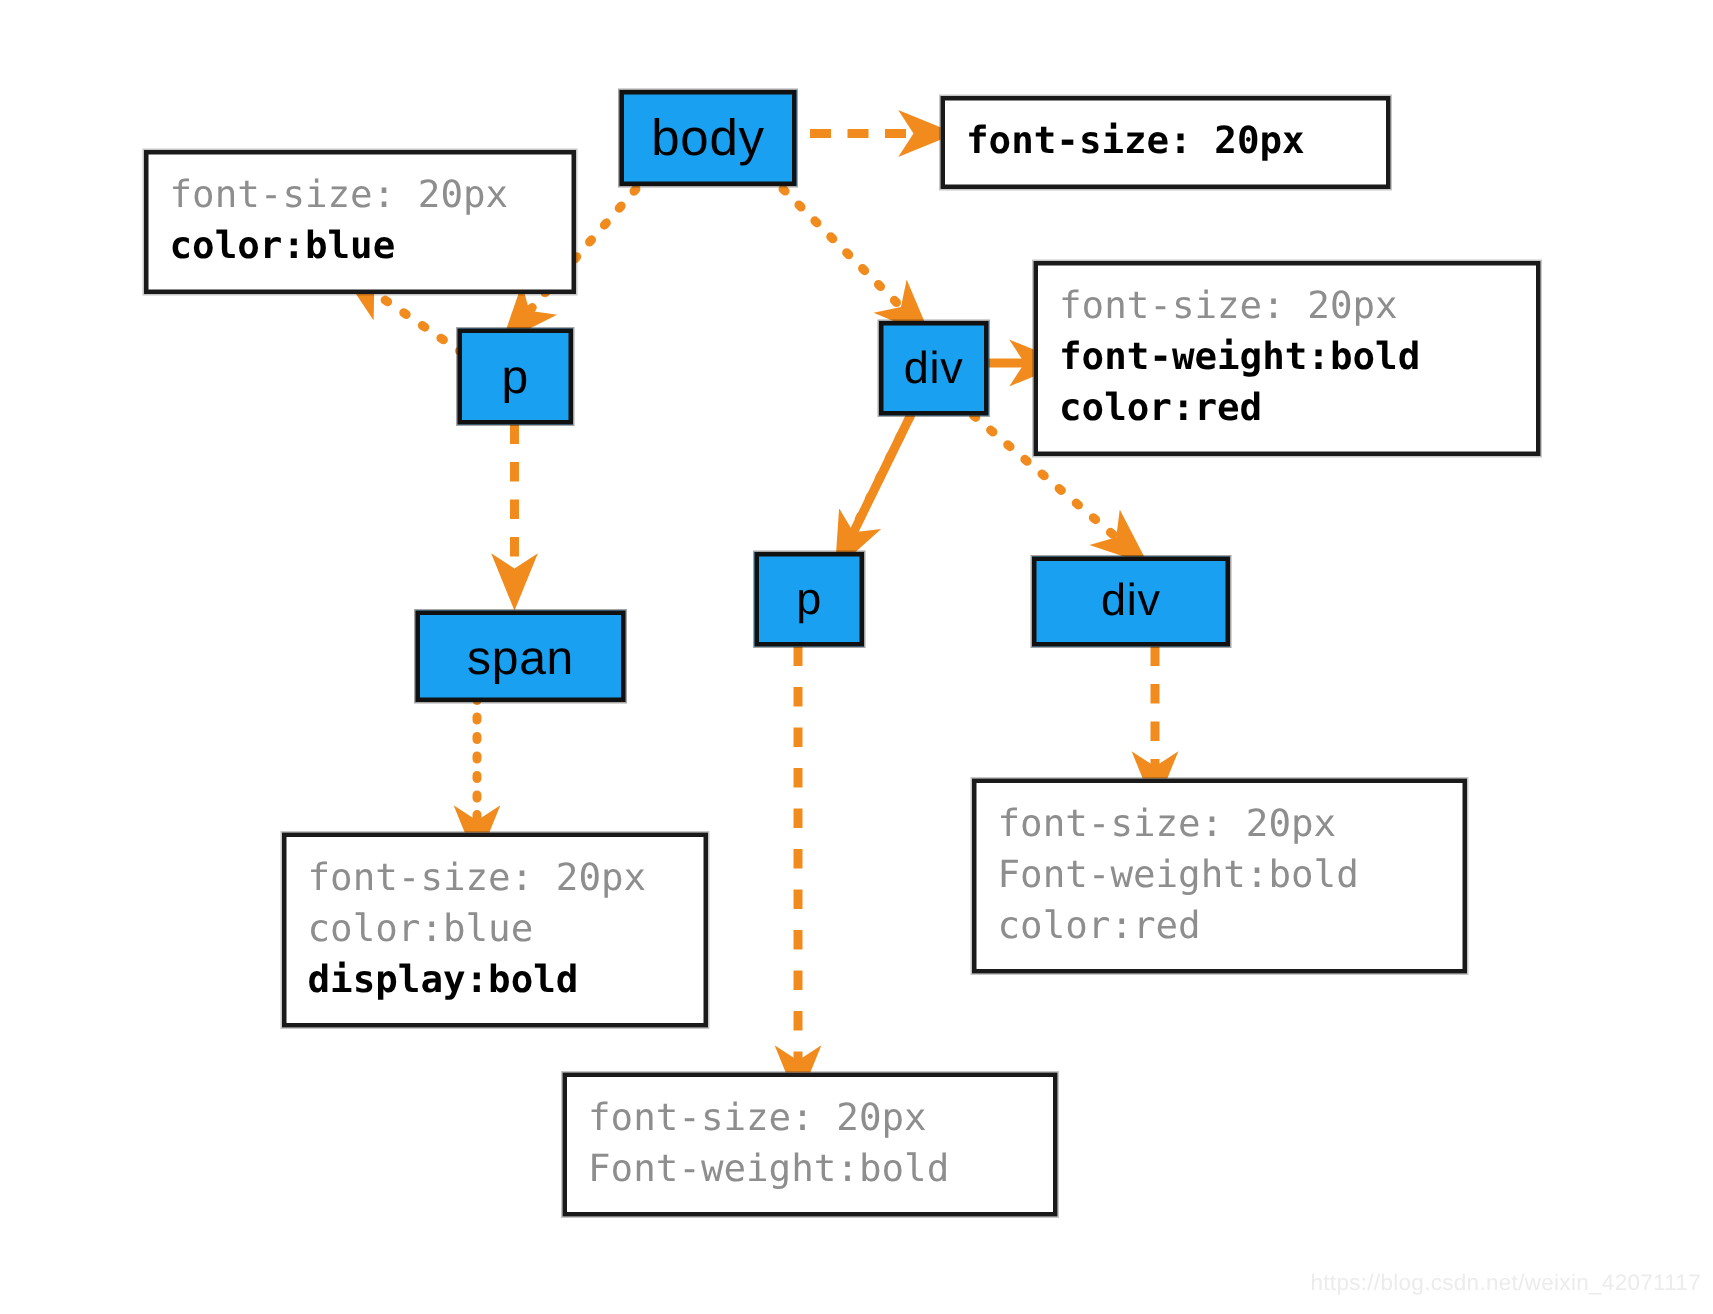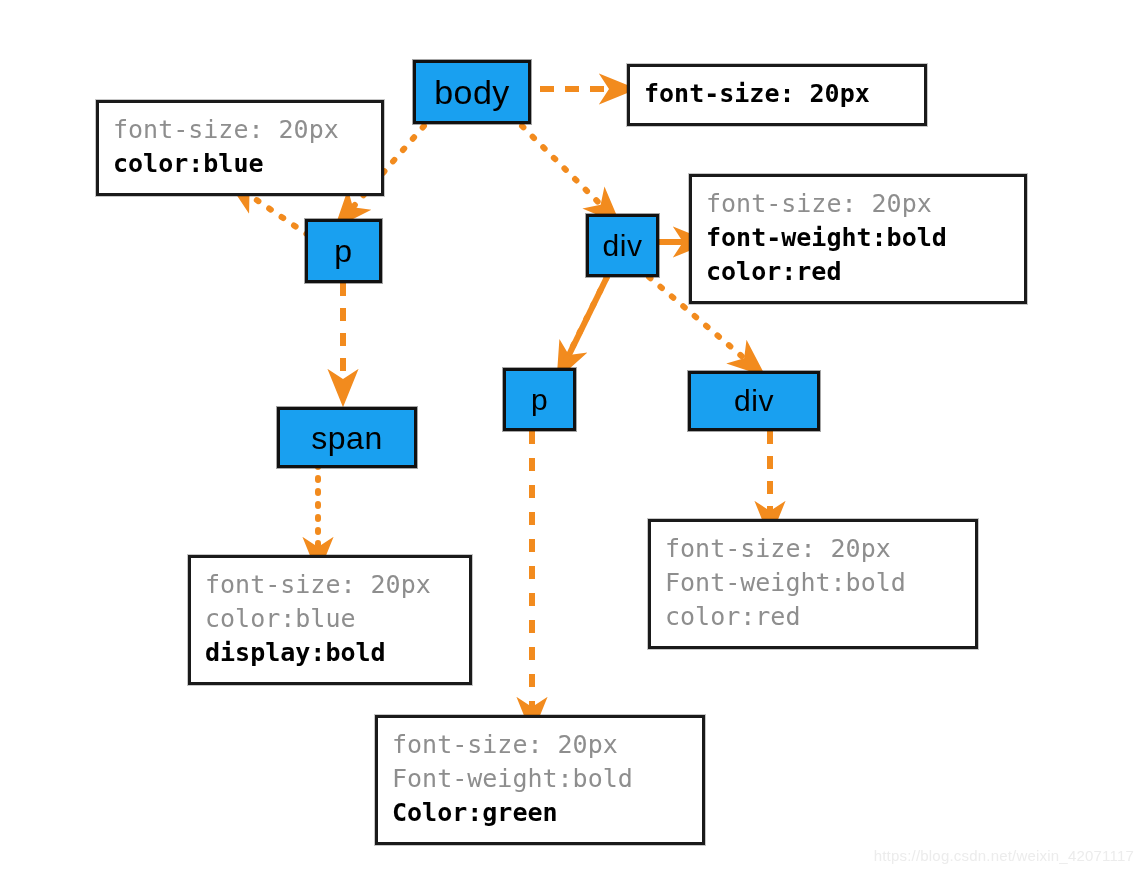--- a/index.html
+++ b/index.html
@@ -169,18 +169,17 @@
 
   <div class="note" style="left:648px; top:519px; width:330px;">
     <span class="line inherited">font-size: 20px</span>
     <span class="line inherited">Font-weight:bold</span>
     <span class="line inherited">color:red</span>
   </div>
 
   <div class="note" style="left:375px; top:715px; width:330px;">
     <span class="line inherited">font-size: 20px</span>
     <span class="line inherited">Font-weight:bold</span>
-    <span class="line own">Color:green</span>
   </div>
 
   <div id="watermark">https://blog.csdn.net/weixin_42071117</div>
 
 </div>
 
 </body></html>

